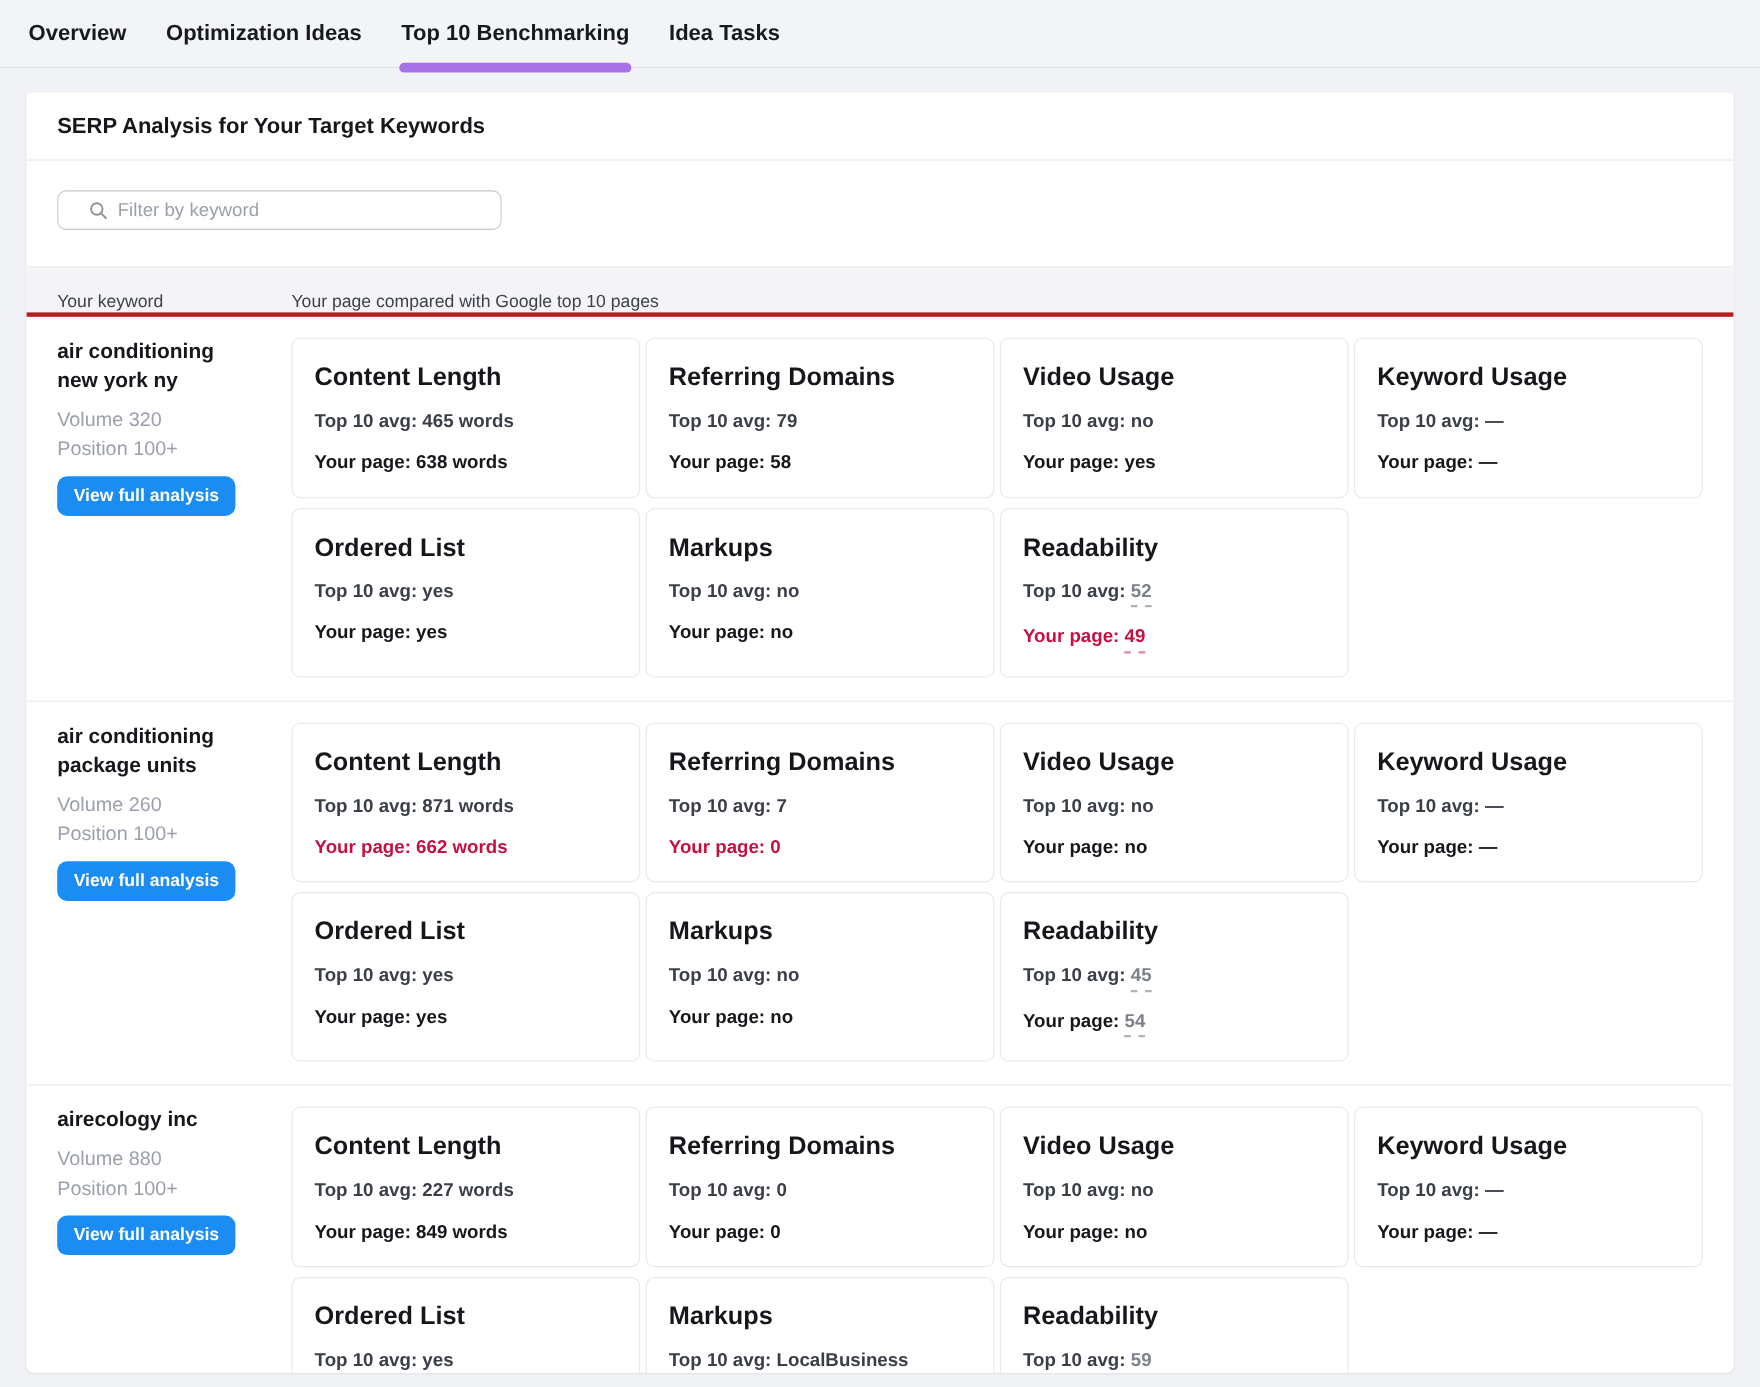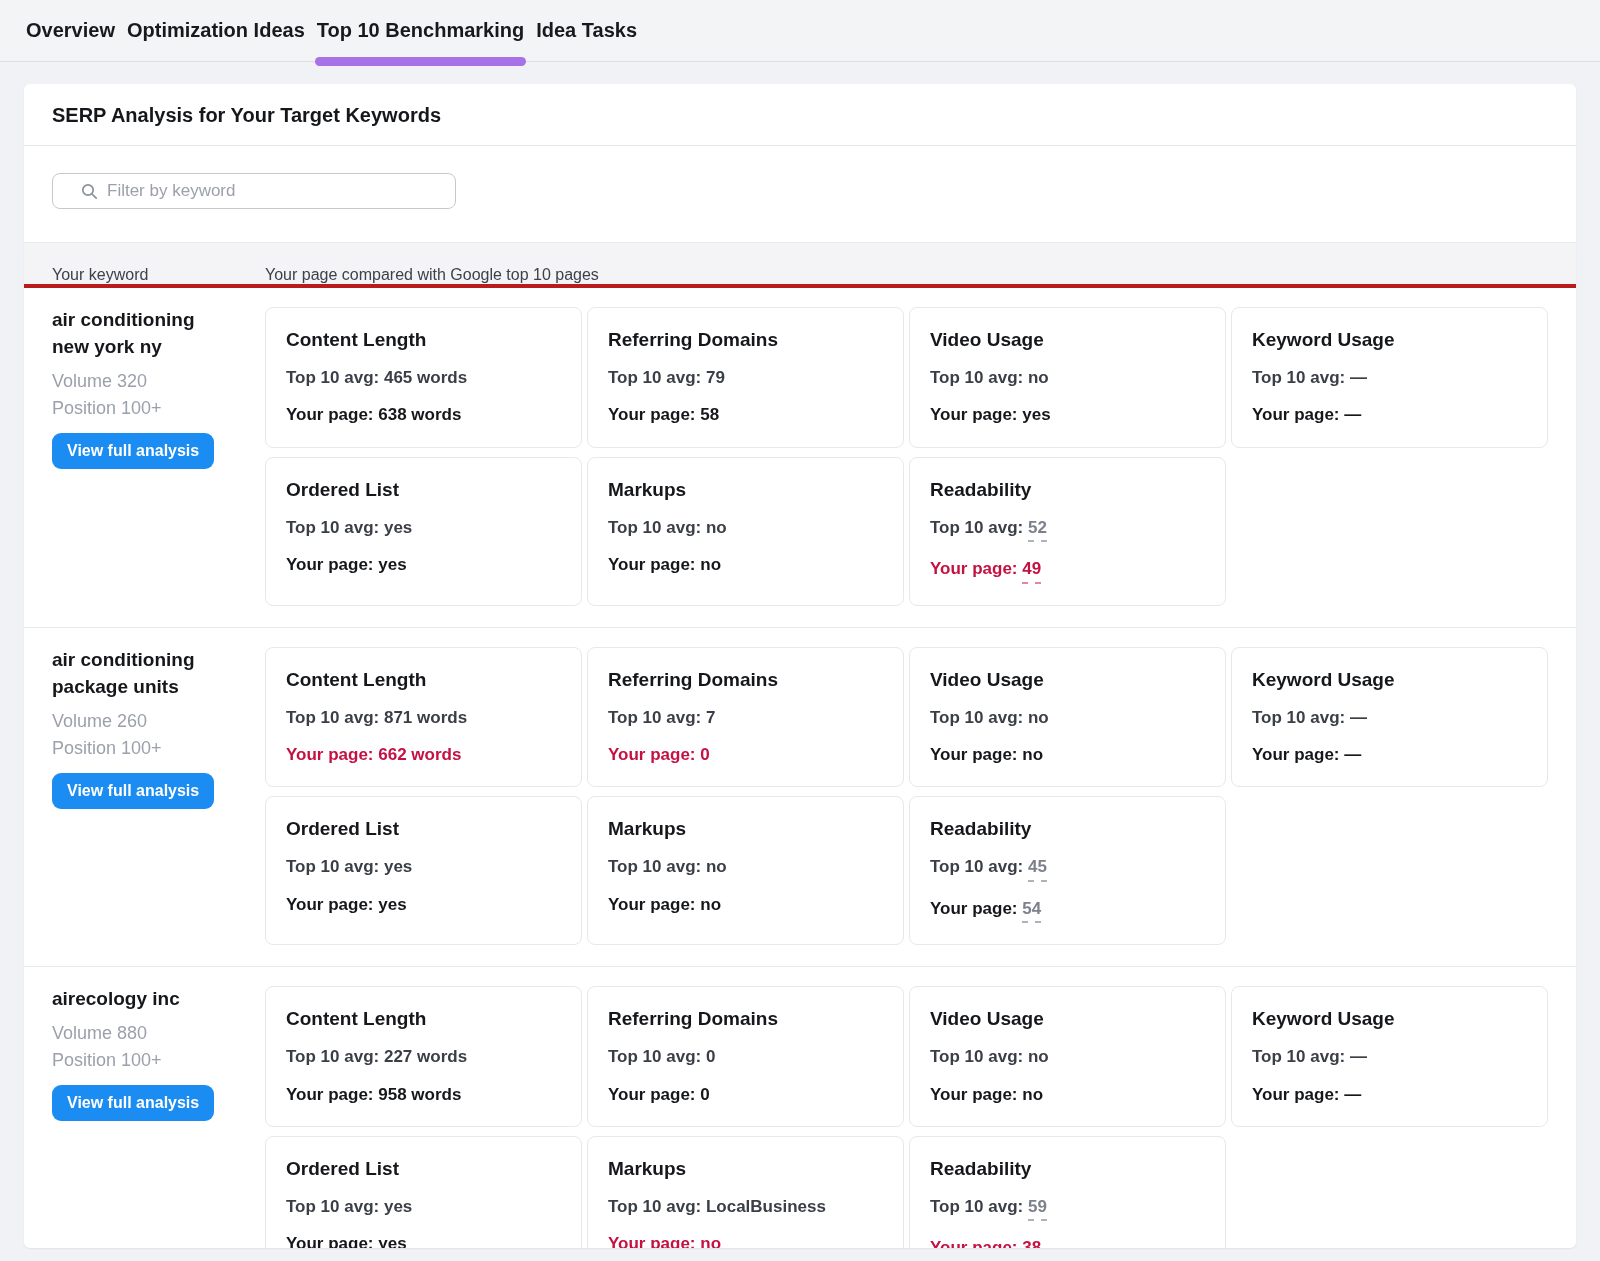--- a/index.html
+++ b/index.html
@@ -2,21 +2,21 @@
 <html><head>
 <meta charset="utf-8">
 <style>
   * { margin:0; padding:0; box-sizing:border-box; }
   html,body { width:1600px; height:1261px; overflow:hidden;
     font-family:"Liberation Sans", sans-serif; background:#f1f2f5; color:#1a1d22; }
 
   
   .tabbar { position:relative; height:62px; background:#f3f4f6;
     border-bottom:1px solid #dcdee3; display:flex; align-items:center;
-    padding:0 26px; gap:12px; }
+    padding:0 26px; gap:36px; }
   .tab { position:relative; height:100%; display:flex; align-items:center;
     font-size:20px; font-weight:600; color:#17191d; cursor:pointer; white-space:nowrap; }
   .tab.active::after { content:""; position:absolute; left:-2px; right:-2px; bottom:-5px;
     height:9px; border-radius:5px; background:#a772e8; }
 
   
   .panel { margin:22px 24px 0; width:1552px; height:1164px; background:#ffffff;
     border-radius:6px; box-shadow:0 1px 2px rgba(30,35,50,.07); overflow:hidden; }
   .panel-head { padding:20px 28px 18px; border-bottom:1px solid #e7e8ec; }
   .panel-title { font-size:20px; font-weight:700; color:#15171b; }
@@ -42,21 +42,21 @@
   .kname { font-size:19px; font-weight:700; color:#15171b; line-height:1.42; margin-bottom:7px; }
   .kmeta { font-size:18px; color:#9ba0ab; line-height:1.5; }
   .vfa { margin-top:11px; background:#1b8cf2; color:#fff; border:none; cursor:pointer;
     font-family:"Liberation Sans", sans-serif; font-size:16px; font-weight:600;
     padding:9px 15px; border-radius:9px; }
 
   .grid { flex:1; display:grid; grid-template-columns:repeat(4,1fr);
     column-gap:5px; row-gap:9px; align-content:start; }
   .mcard { border:1px solid #e7e8ec; border-radius:8px; background:#fff;
     padding:21px 20px; min-height:137px; }
-  .mtitle { font-size:19px; font-weight:700; color:#15171b; margin-bottom:17px; }
+  .mtitle { font-size:23px; font-weight:700; color:#15171b; margin-bottom:17px; }
   .mline { font-size:17px; line-height:1.2;font-weight:bold; }
   .mline.avg { color:#3a3e46; margin-bottom:17px; }
   .mline.page { color:#15171b; font-weight:700; }
   .mline.page.bad { color:#c51042; }
   .val.muted { color:#7c818b; }
   .val.dotted { display:inline-block; padding-bottom:2px;
     border-bottom:2px dashed rgba(110,115,125,.55); }
   .mline.page.bad .val.dotted { border-bottom-color:rgba(197,16,66,.5); }
 </style>
 </head>
@@ -209,21 +209,21 @@
     <div class="kcol">
       <div class="kname">airecology inc</div>
       <div class="kmeta">Volume 880</div>
       <div class="kmeta">Position 100+</div>
       <button class="vfa">View full analysis</button>
     </div>
     <div class="grid">
   <div class="mcard">
     <div class="mtitle">Content Length</div>
     <div class="mline avg"><span class="lbl">Top 10 avg:</span> <span class="val">227 words</span></div>
-    <div class="mline page"><span class="lbl">Your page:</span> <span class="val">958 words</span></div>
+    <div class="mline page"><span class="lbl">Your page:</span> <span class="val">849 words</span></div>
   </div>
 
   <div class="mcard">
     <div class="mtitle">Referring Domains</div>
     <div class="mline avg"><span class="lbl">Top 10 avg:</span> <span class="val">0</span></div>
     <div class="mline page"><span class="lbl">Your page:</span> <span class="val">0</span></div>
   </div>
 
   <div class="mcard">
     <div class="mtitle">Video Usage</div>

